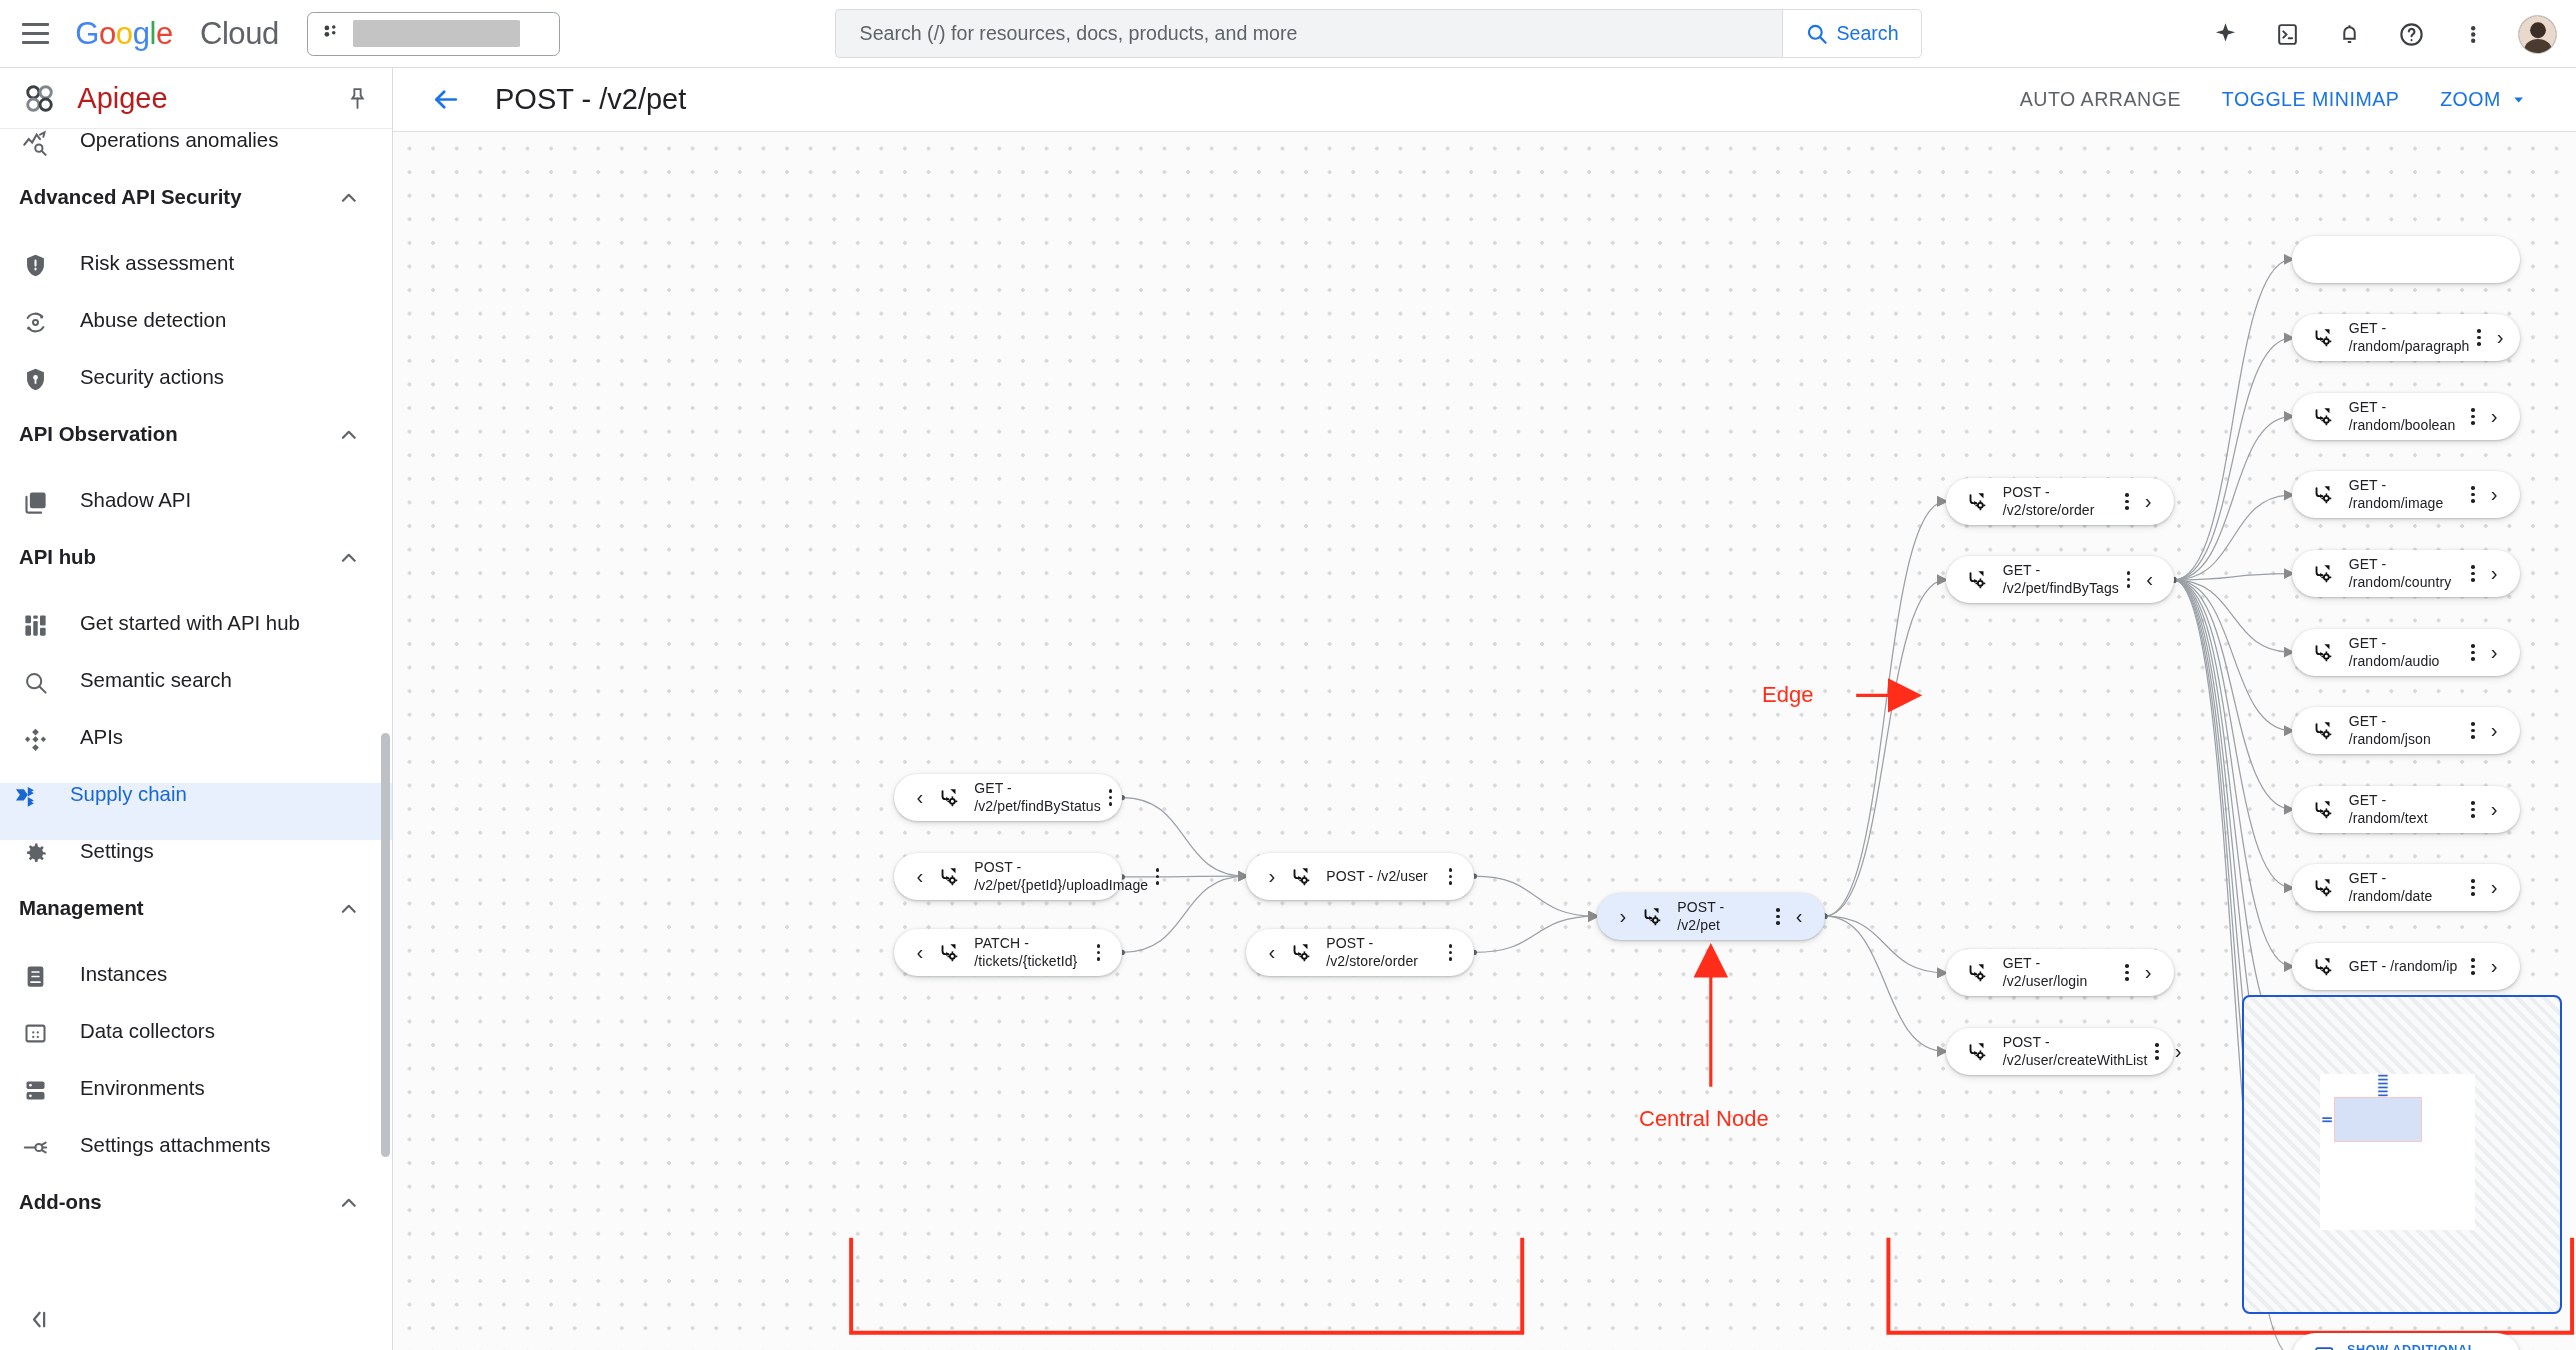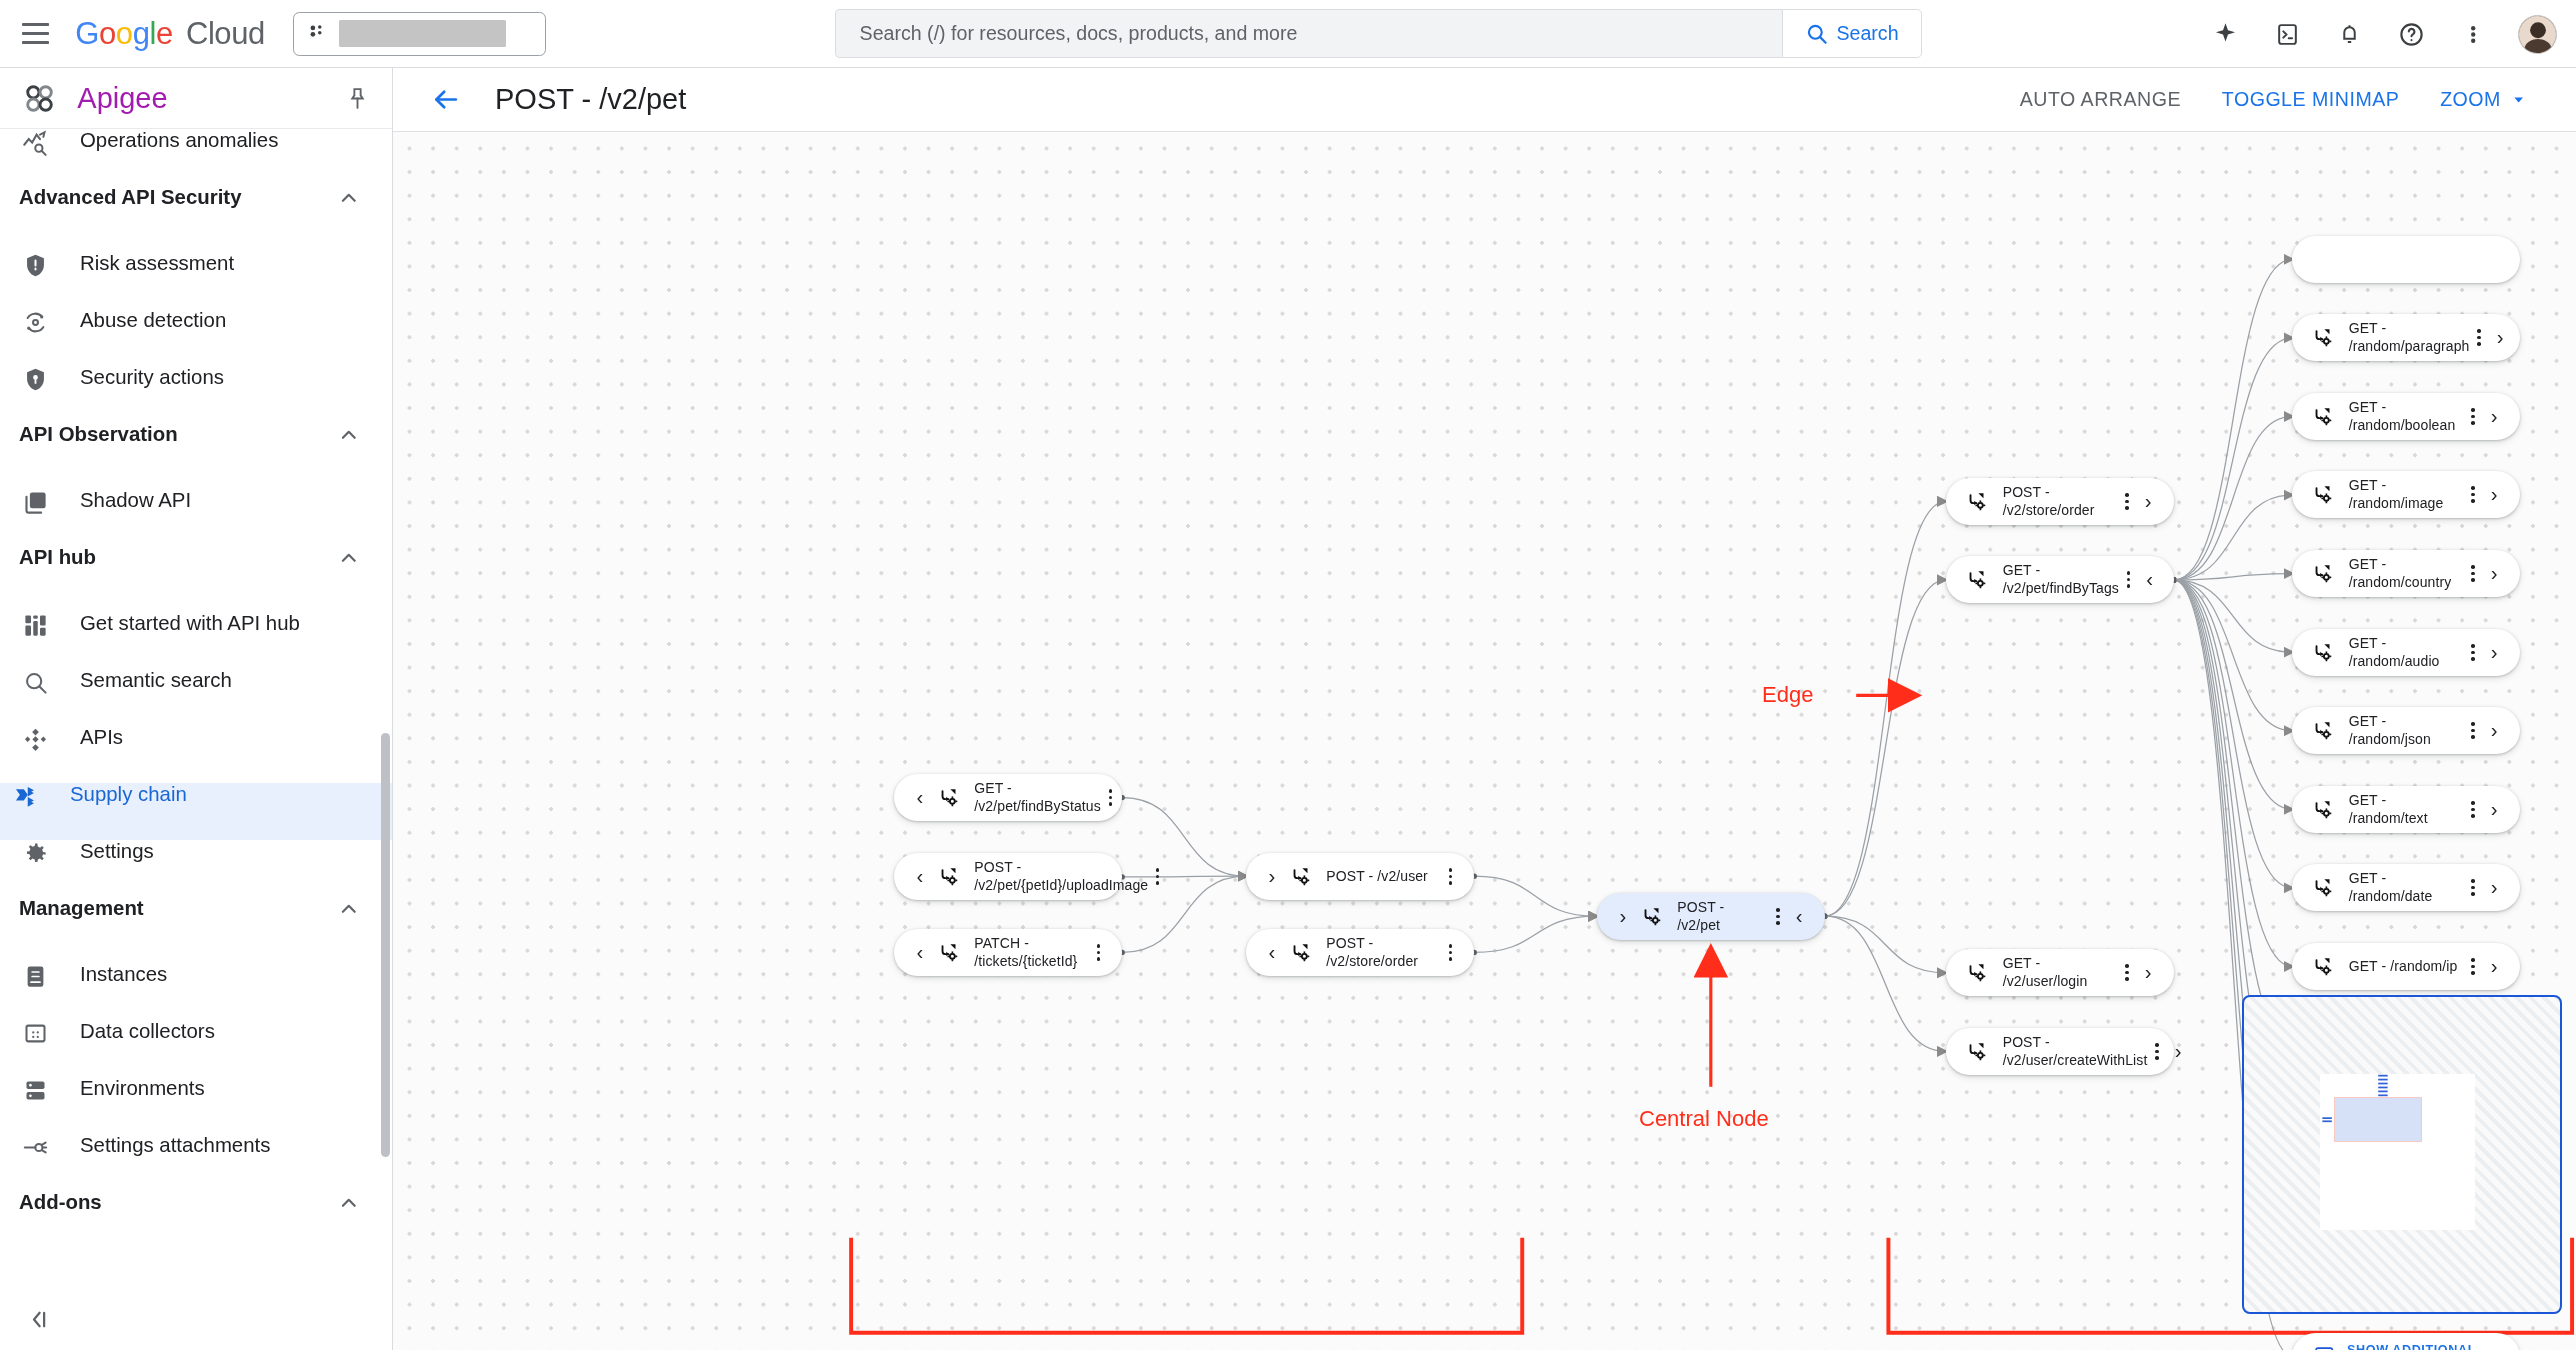--- a/index.html
+++ b/index.html
@@ -14,21 +14,21 @@
   .topbar {
     position: absolute; top: 0; left: 0; width: 2576px; height: 68px;
     background: #fff; border-bottom: 0.8px solid #dadce0;
     display: flex; align-items: center; z-index: 40;
   }
   .hamburger { width: 36px; height: 36px; margin-left: 17.3px; display:flex; flex-direction:column; justify-content:center; align-items:center; gap:5.5px; cursor:pointer; }
   .hamburger span { display:block; width:27px; height:3.1px; background:#5f6368; border-radius:0.8px; }
   .gc-logo { margin-left: 22px; display:flex; align-items:baseline; font-size:31px; letter-spacing:-0.4px; }
   .gc-logo .g1{color:#4285F4}.gc-logo .o1{color:#EA4335}.gc-logo .o2{color:#FBBC05}
   .gc-logo .g2{color:#4285F4}.gc-logo .l1{color:#34A853}.gc-logo .e1{color:#EA4335}
-  .gc-logo .cloud{color:#5f6368; margin-left:13px;}
+  .gc-logo .cloud{color:#5f6368; margin-left:27px;}
   .project-chip {
     margin-left: 28px; height: 44px; min-width: 253px;
     border: 0.8px solid #9aa0a6; border-radius: 6.3px;
     display: flex; align-items: center; padding: 0 12.6px; gap: 9.4px; cursor: pointer;
   }
   .proj-redact { width: 167px; height: 27px; background:#c4c4c4; border-radius:1.6px; }
   .searchwrap { position:absolute; left:835px; top:9.4px; display:flex; align-items:center; }
   .searchbox {
     width: 947px; height: 49px; background:#f1f3f4; border:0.8px solid #dadce0;
     border-radius:4.7px 0 0 4.7px; border-right:none; display:flex; align-items:center; padding:0 23.6px;
@@ -41,21 +41,21 @@
   .topicons { position:absolute; right:19px; top:0; height:68px; display:flex; align-items:center; gap:27px; }
   .ticon { width:35px; height:35px; display:flex; align-items:center; justify-content:center; cursor:pointer; color:#5f6368; }
   .avatar { width:39px; height:39px; border-radius:50%; background:#7a6a5d; overflow:hidden; border:0.8px solid #ccc; }
 
   
   .sidebar {
     position:absolute; top:68px; left:0; width:393px; height:1282px;
     background:#fff; border-right:0.8px solid #dadce0; overflow:hidden; z-index:30;
   }
   .side-head { height:61px; display:flex; align-items:center; padding:0 19px; border-bottom:0.8px solid #e8eaed; }
-  .side-head .title { font-size:29px; color:#a21caf; margin-left:17.3px; flex:1; }
+  .side-head .title { font-size:29px; color:#b91c1c; margin-left:17.3px; flex:1; }
   .pin { width:31px; height:31px; display:flex; align-items:center; justify-content:center; cursor:pointer; color:#5f6368;}
   .nav { padding-top: 0px; }
   .nav-item { height:57px; display:flex; align-items:flex-start; padding-left:22px; cursor:pointer; color:#202124; font-size:20.4px; }
   .nav-item .ic { width:36px; display:flex; align-items:center; justify-content:flex-start; color:#5f6368; }
   .nav-item .lbl { margin-left:22px; }
   .nav-item.active { background:#e8f0fe; color:#1967d2;padding-left:12px; }
   .nav-item.active .ic { color:#1967d2; }
   .nav-group { height:66px; display:flex; padding:0 31px 0 19px; font-size:20.4px; font-weight:bold; color:#202124; cursor:pointer; }
   .nav-group .gl { flex:1; }
   .nav-group .chev { color:#5f6368; }

